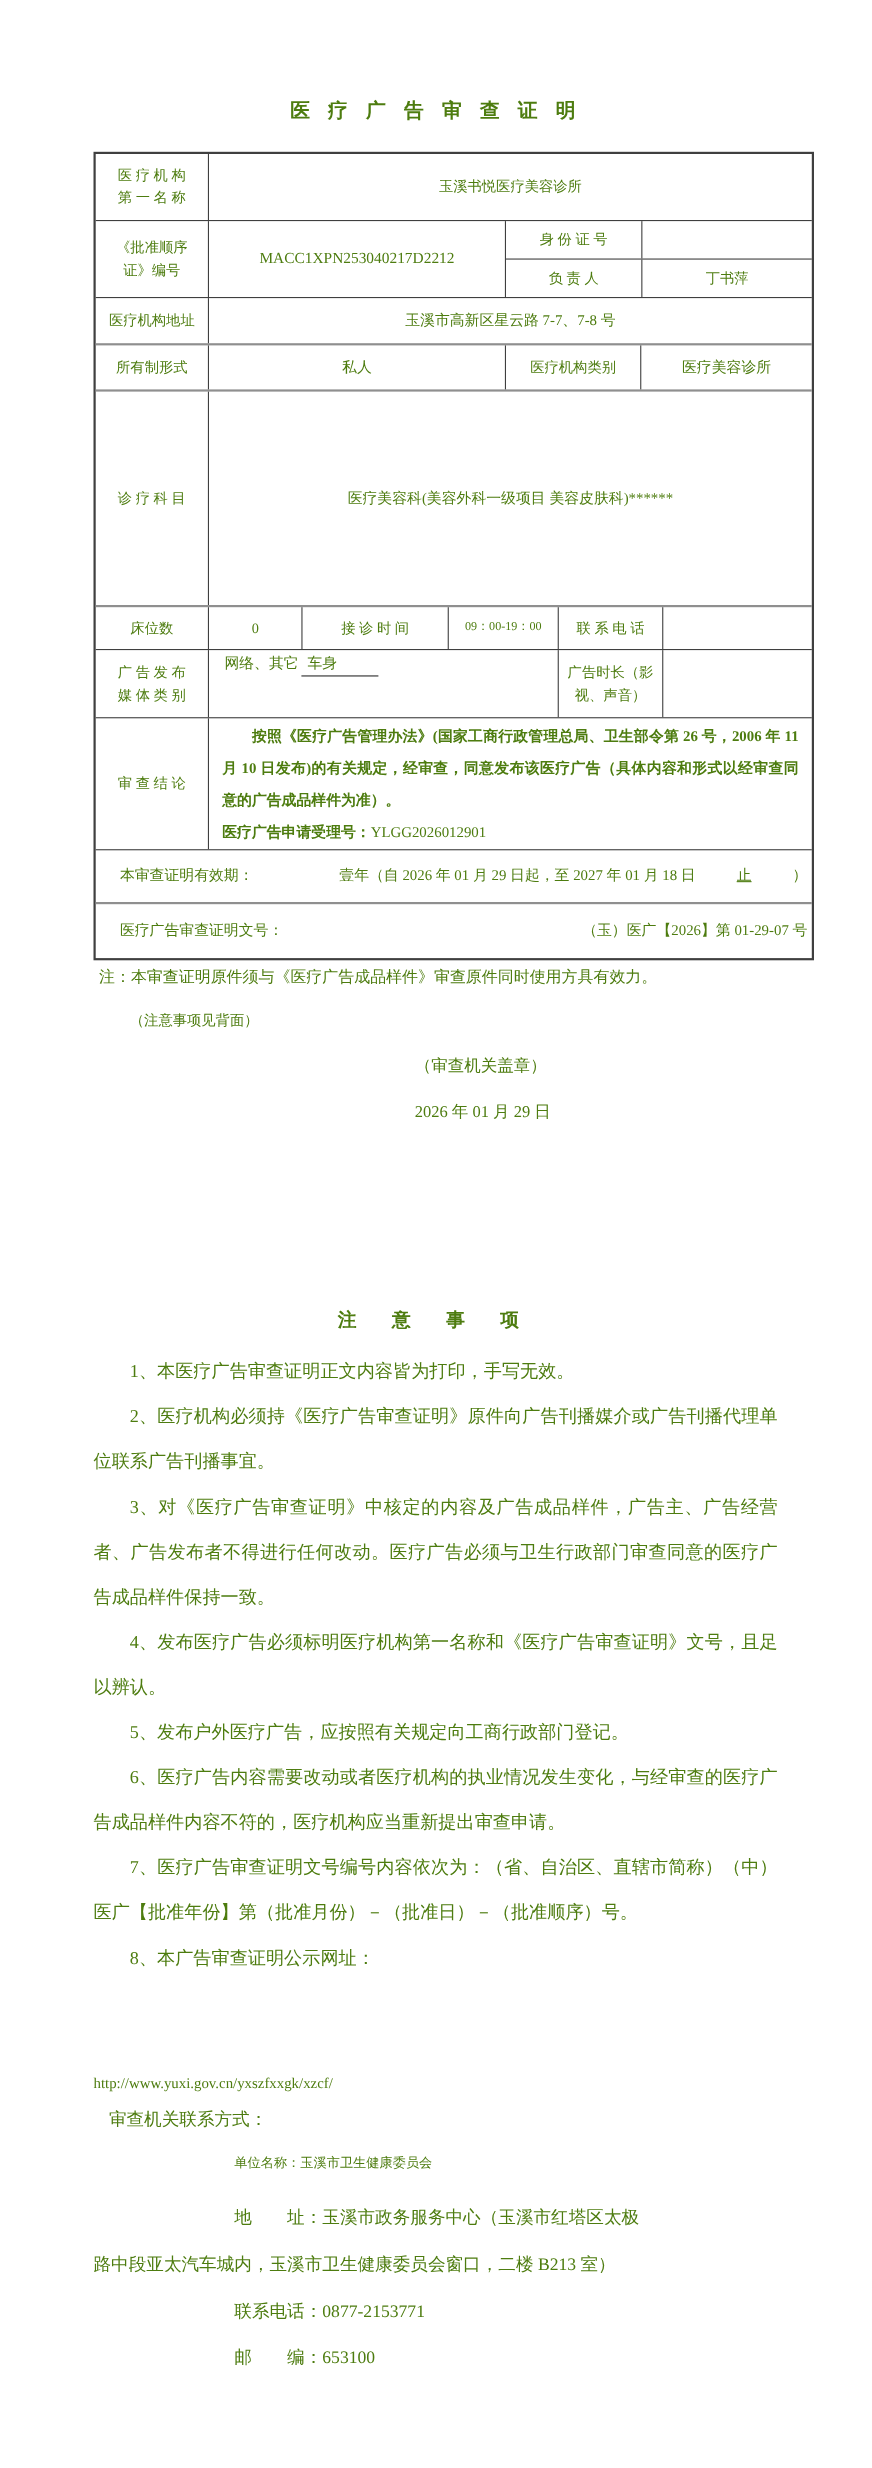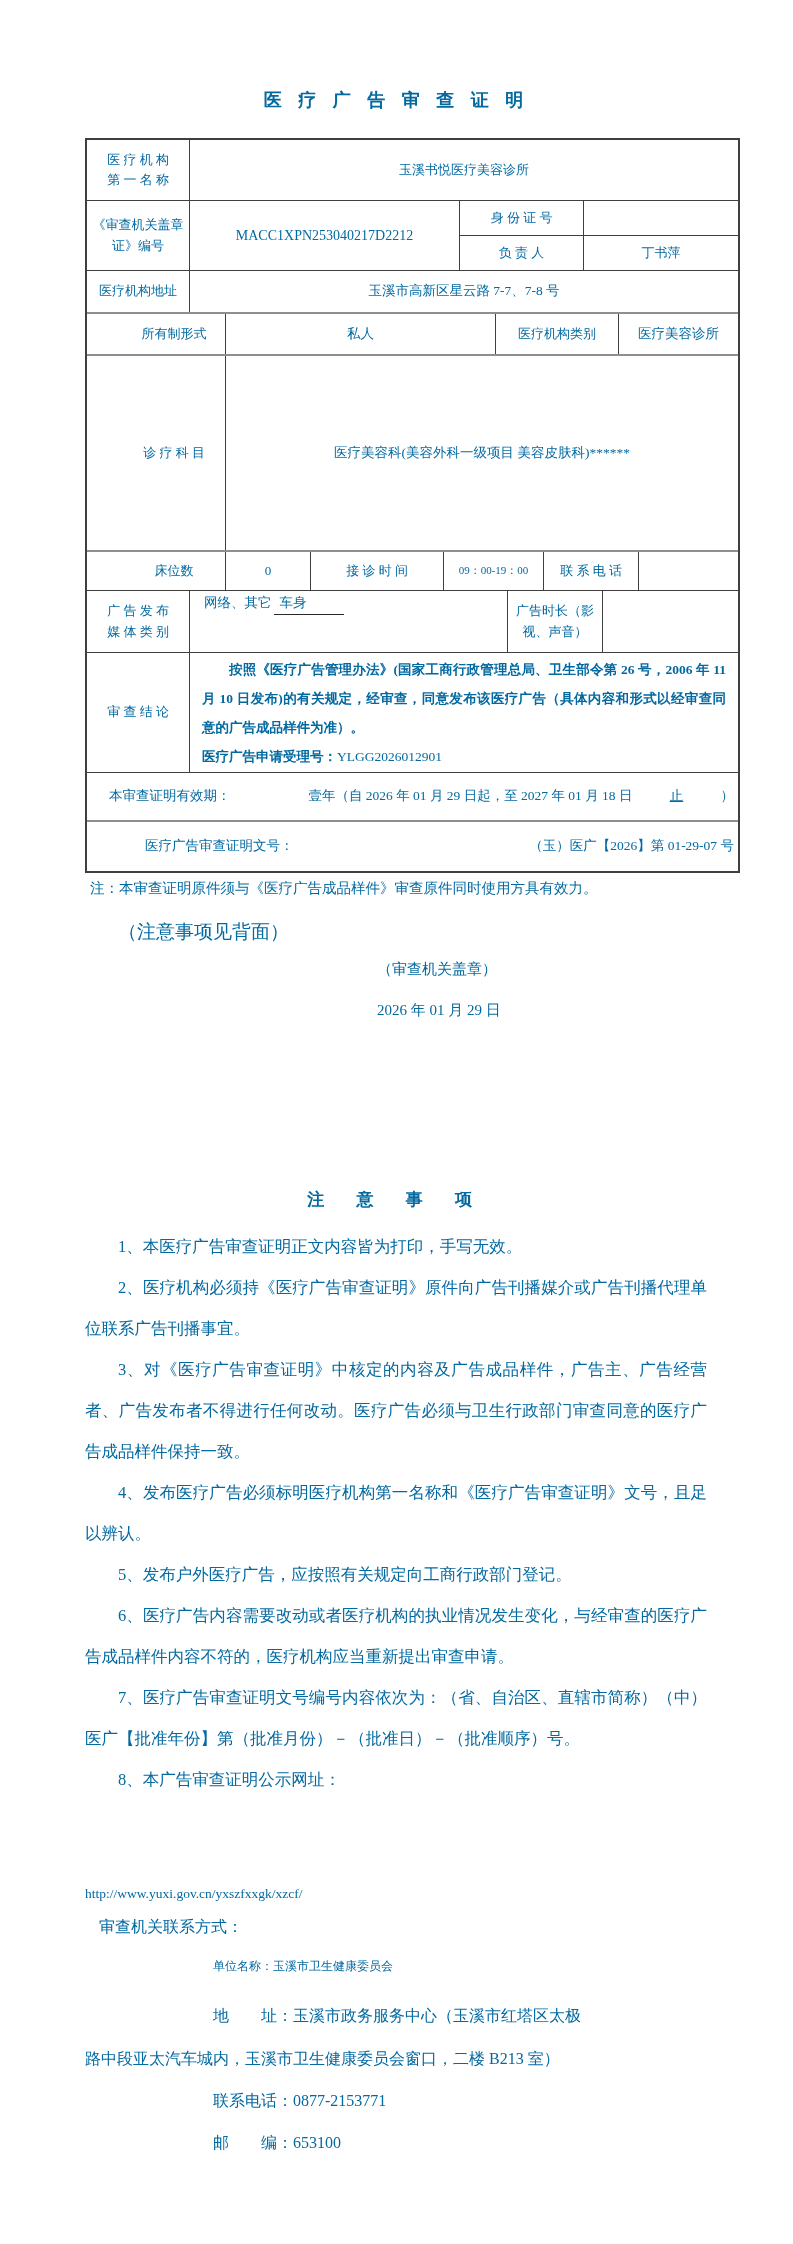--- a/index.html
+++ b/index.html
@@ -3,42 +3,42 @@
 <meta charset="utf-8">
 <style>
   * { box-sizing: border-box; }
   html,body { margin:0; padding:0; background:#ffffff; }
   .page {
     position: relative;
     width: 793px;
     height: 2244px;
     background: #ffffff;
     font-family: "Liberation Serif", "DejaVu Serif", serif;
-    color: #0369a1;
+    color: #4d7c0f;
     overflow: hidden;
   }
   .doc-title {
     position: absolute;
     top: 88px; left: 0; width: 100%;
     text-align: center;
     font-size: 18px;
     font-weight: bold;
     letter-spacing: 6px;
   }
   
   .tbl {
     position: absolute;
     top: 138px; left: 85px;
     width: 655px;
     border: 2px solid #3f3f3f;
     background: #fff;
   }
   .row { display: flex; align-items: stretch; border-top: 1px solid #3f3f3f; }
   .row:first-child { border-top: none; }
-  .row.thick { border-top: 2px solid #8f8f8f; padding-left: 36px; }
+  .row.thick { border-top: 2px solid #8f8f8f; }
   .cell {
     border-left: 1px solid #3f3f3f;
     display: flex; flex-direction: column;
     align-items: center; justify-content: center;
     text-align: center;
     font-size: 13px;
     line-height: 1.55;
     padding: 2px 4px;
   }
   .cell:first-child { border-left: none; }
@@ -67,21 +67,21 @@
     border-bottom: 1px solid #2a2a2a;
     text-align: left;
     padding: 0 6px;
     margin-left: 2px;
   }
   .u { text-decoration: underline; }
   .doc-no-value { margin-left: 32px; }
   
   .abs { position: absolute; white-space: nowrap; }
   .note-line    { top: 879px;  left: 90px;  font-size: 14.5px; }
-  .see-back     { top: 919px;  left: 118px; font-size: 19px; }
+  .see-back     { top: 919px;  left: 118px; font-size: 13px; }
   .seal-line    { top: 960px;  left: 377px; font-size: 15px; }
   .date-line    { top: 1001px; left: 377px; font-size: 15px; }
   .notice-title { top: 1188px; left: 0; width: 100%; text-align: center; font-size: 17px; font-weight: bold; letter-spacing: 14px; white-space: nowrap; }
   .notice-body  {
     position: absolute;
     top: 1226px; left: 85px; width: 622px;
   }
   .notice-body p {
     margin: 0;
     font-size: 16.5px;
@@ -109,21 +109,21 @@
     <div class="row" style="height:60px">
       <div class="cell w-a">
         <span>医 疗 机 构</span>
         <span>第 一 名 称</span>
       </div>
       <div class="cell fill">玉溪书悦医疗美容诊所</div>
     </div>
 
     <div class="row" style="height:70px">
       <div class="cell w-a">
-        <span>《审查机关盖章</span>
+        <span>《批准顺序</span>
         <span>证》编号</span>
       </div>
       <div class="cell w-b" style="font-size:14px">MACC1XPN253040217D2212</div>
       <div class="subcol fill">
         <div class="subrow">
           <div class="cell w-c">身 份 证 号</div>
           <div class="cell fill"></div>
         </div>
         <div class="subrow">
           <div class="cell w-c">负 责 人</div>

